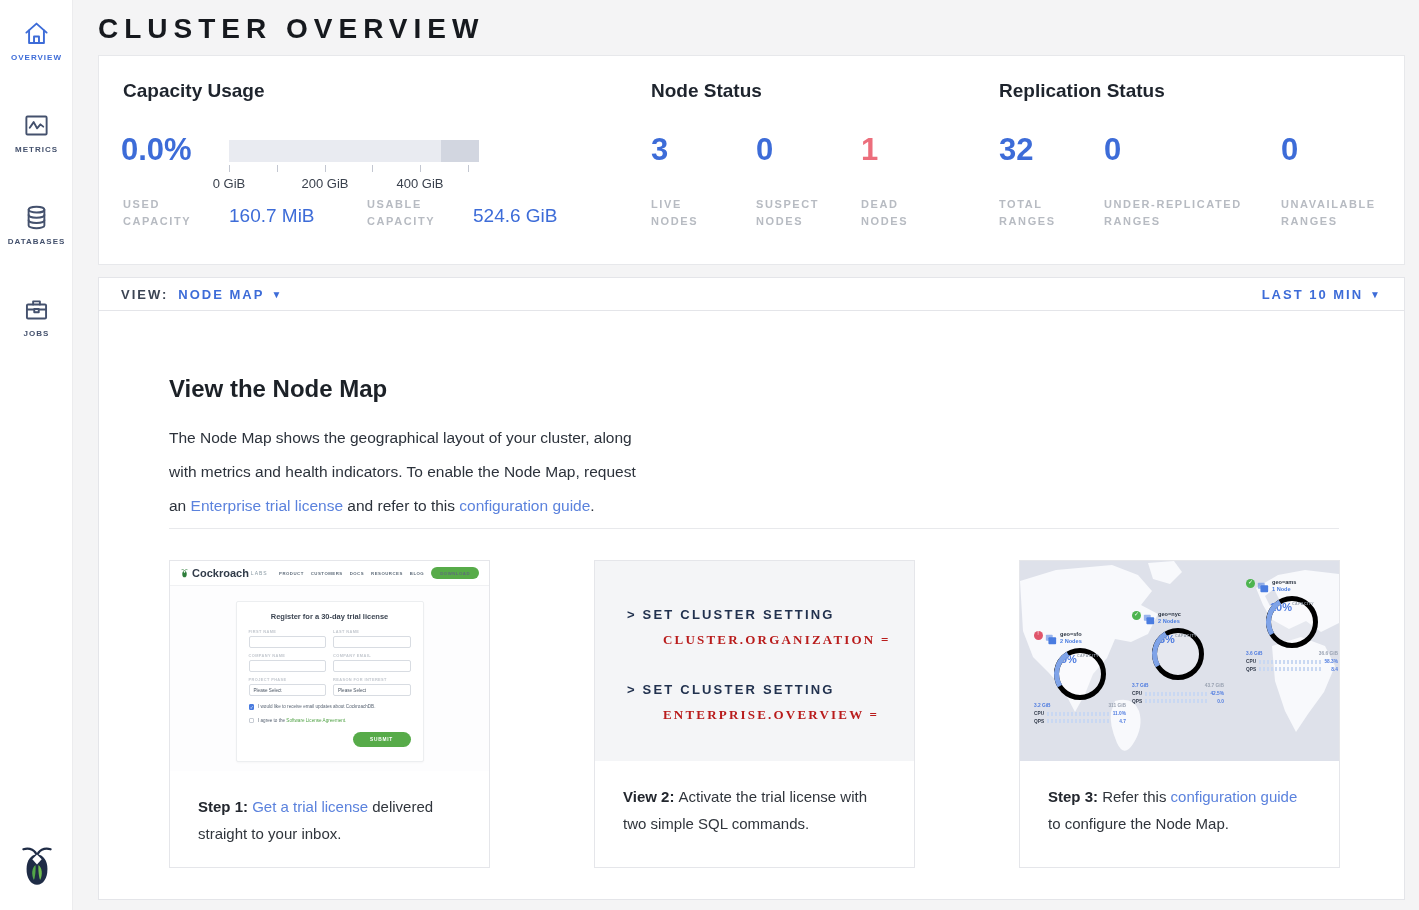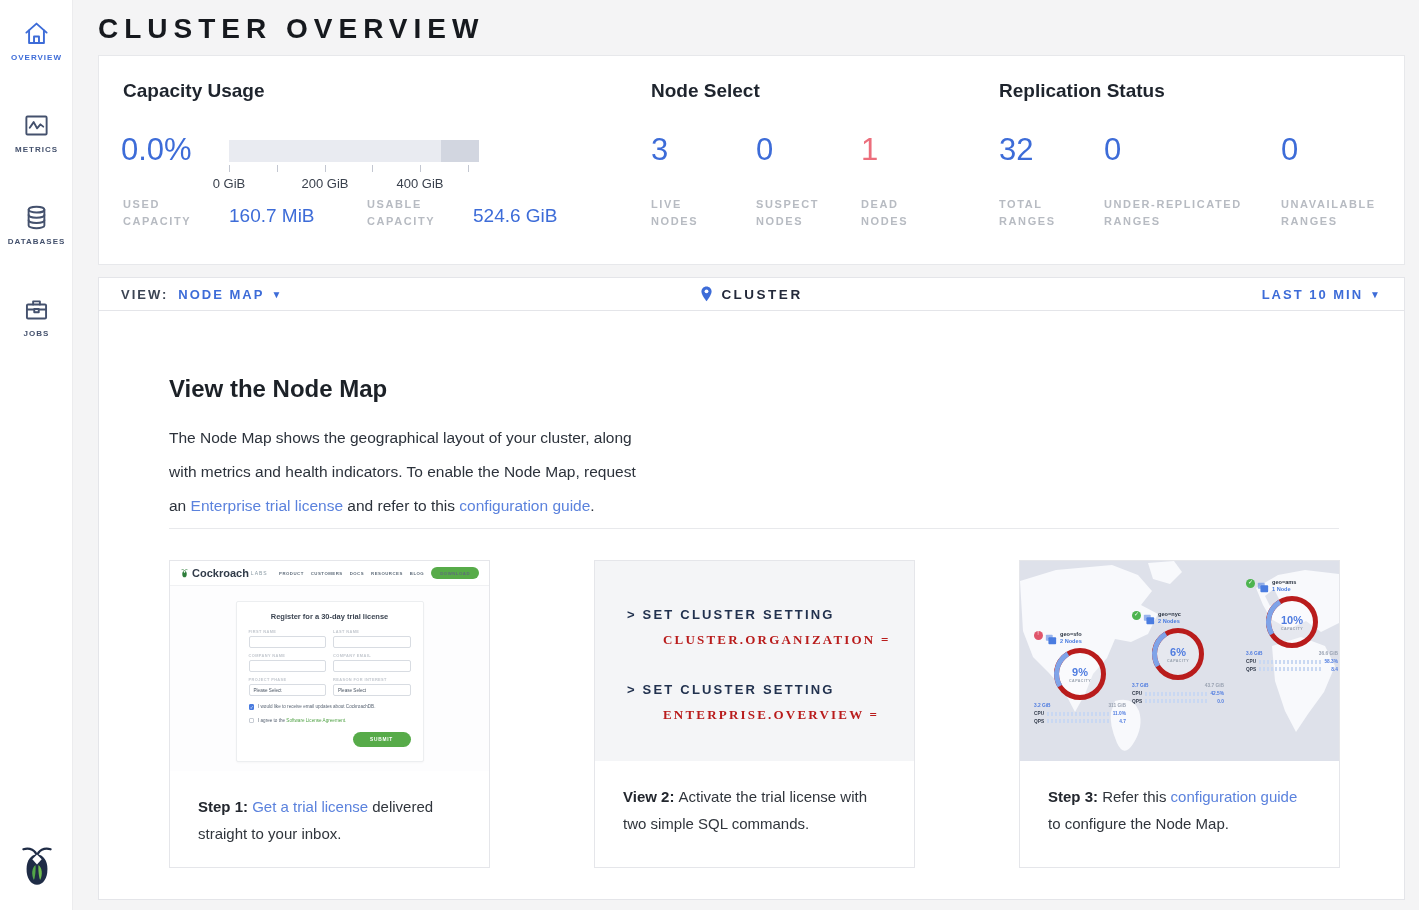--- a/index.html
+++ b/index.html
@@ -26,21 +26,21 @@
     position:absolute; left:98px; top:13px; font-size:28px; font-weight:600;
     letter-spacing:6px; color:#16191e;
   }
 
   
   .summary {
     position:absolute; left:98px; top:55px; width:1307px; height:210px;
     background:#fff; border:1px solid #e7e8eb;
   }
   .sec-title { position:absolute; top:24px; font-size:19px; font-weight:600; color:#1e242d; }
-  .big-val { position:absolute; top:76px; font-size:31px; font-weight:400; color:#3d6cd8; }
+  .big-val { position:absolute; top:76px; font-size:31px; font-weight:700; color:#3d6cd8; }
   .big-val.red { color:#ec6e7c; }
   .stat-lbl { position:absolute; top:140px; font-size:11px; font-weight:700; letter-spacing:1.6px;
               color:#b7bbc2; line-height:17px; }
   .cap-bar-wrap { position:absolute; left:130px; top:84px; width:250px; }
   .cap-bar { position:relative; width:250px; height:22px; background:#e9ebf1; }
   .cap-bar .dark { position:absolute; right:0; top:0; width:38px; height:22px; background:#d2d6e0; }
   .cap-ticks { position:relative; height:9px; margin-top:3px; }
   .cap-ticks i { position:absolute; top:0; width:1px; height:7px; background:#c3c7d1; }
   .cap-ticklabels { position:relative; height:16px; margin-top:2px; font-size:13px; color:#3a414d; }
   .cap-ticklabels span { position:absolute; width:54px; text-align:center; }
@@ -123,21 +123,21 @@
   .locw { position:absolute; width:92px; }
   .loc-head { display:flex; align-items:flex-start; margin-bottom:3px; }
   .dot { width:9px; height:9px; border-radius:50%; flex:none; margin-right:2px; position:relative; }
   .dot.g { background:#4db44f; } .dot.r { background:#e0556b; }
   .dot.g::after { content:"✓"; position:absolute; left:2px; top:-1px; font-size:6px; color:#fff; }
   .dot.r::after { content:"!"; position:absolute; left:3.2px; top:-1px; font-size:6px; color:#fff; }
   .stacki { width:12px; height:12px; flex:none; margin:2px 3px 0 0; color:#4a7ce0; }
   .loc-name { font-size:5.6px; font-weight:700; color:#2b3442; }
   .loc-nodes { font-size:5.6px; font-weight:700; color:#4a7ce0; margin-top:1px; }
   .gauge { position:relative; width:52px; height:52px; margin:1px auto 3px; border-radius:50%;
-           border:5px solid #b91c1c; display:flex; flex-direction:column; align-items:center;
+           border:5px solid #000000; display:flex; align-items:flex-start;
            justify-content:center; background:rgba(255,255,255,.25); }
   .gauge::before { content:""; position:absolute; inset:-5px; border-radius:50%;
                    border:5px solid transparent; border-left-color:#7fa3e8; transform:rotate(14deg); }
   .gauge .pct { font-size:11px; font-weight:700; color:#4f7ce0; }
   .gauge .cap { font-size:3.6px; font-weight:700; letter-spacing:.5px; color:#97a0ad; margin-top:1px; }
   .rangerow { display:flex; justify-content:space-between; font-size:4.8px; font-weight:700; margin-bottom:3px; }
   .rangerow .u { color:#4f7ce0; } .rangerow .t { color:#9aa3b2; }
   .meter { display:flex; align-items:center; gap:3px; margin-top:2.5px; }
   .meter .ml { font-size:4.8px; font-weight:700; color:#333c4c; width:10px; }
   .meter .mb { flex:1; height:4px;
@@ -219,47 +219,41 @@
         <span style="left:69px">200 GiB</span>
         <span style="left:164px">400 GiB</span>
       </div>
     </div>
 
     <div class="stat-lbl" style="left:24px; width:80px">USED CAPACITY</div>
     <div class="kv-val" style="left:130px">160.7 MiB</div>
     <div class="stat-lbl" style="left:268px; width:88px">USABLE CAPACITY</div>
     <div class="kv-val" style="left:374px">524.6 GiB</div>
 
-    <h3 class="sec-title" style="left:552px">Node Select</h3>
+    <h3 class="sec-title" style="left:552px">Node Status</h3>
     <div class="big-val" style="left:552px">3</div>
     <div class="stat-lbl" style="left:552px; width:80px">LIVE NODES</div>
     <div class="big-val" style="left:657px">0</div>
     <div class="stat-lbl" style="left:657px; width:80px">SUSPECT NODES</div>
     <div class="big-val red" style="left:762px">1</div>
     <div class="stat-lbl" style="left:762px; width:80px">DEAD NODES</div>
 
     <h3 class="sec-title" style="left:900px">Replication Status</h3>
     <div class="big-val" style="left:900px">32</div>
     <div class="stat-lbl" style="left:900px; width:80px">TOTAL RANGES</div>
     <div class="big-val" style="left:1005px">0</div>
     <div class="stat-lbl" style="left:1005px; width:165px">UNDER-REPLICATED RANGES</div>
     <div class="big-val" style="left:1182px">0</div>
     <div class="stat-lbl" style="left:1182px; width:110px">UNAVAILABLE RANGES</div>
   </section>
 
   <div class="viewbar">
     <span class="vlabel">VIEW:</span>
     <span class="vvalue">
       <span>NODE MAP</span><span class="caret">▼</span>
-    </span>
-    <span class="vb-center">
-      <svg class="pin" viewBox="0 0 24 30">
-        <path d="M12 1 C6.5 1 2.5 5.2 2.5 10.3 C2.5 17 12 28.5 12 28.5 S21.5 17 21.5 10.3 C21.5 5.2 17.5 1 12 1 Z" fill="#3d6cd8"></path>
-        <circle cx="12" cy="10" r="3.6" fill="#fff"></circle>
-      </svg><span class="loc">CLUSTER</span>
     </span>
     <span class="vb-right">
       <span>LAST 10 MIN</span><span class="caret">▼</span>
     </span>
   </div>
 
   <section class="panel">
 
     <h2 class="nm-title">View the Node Map</h2>
 

